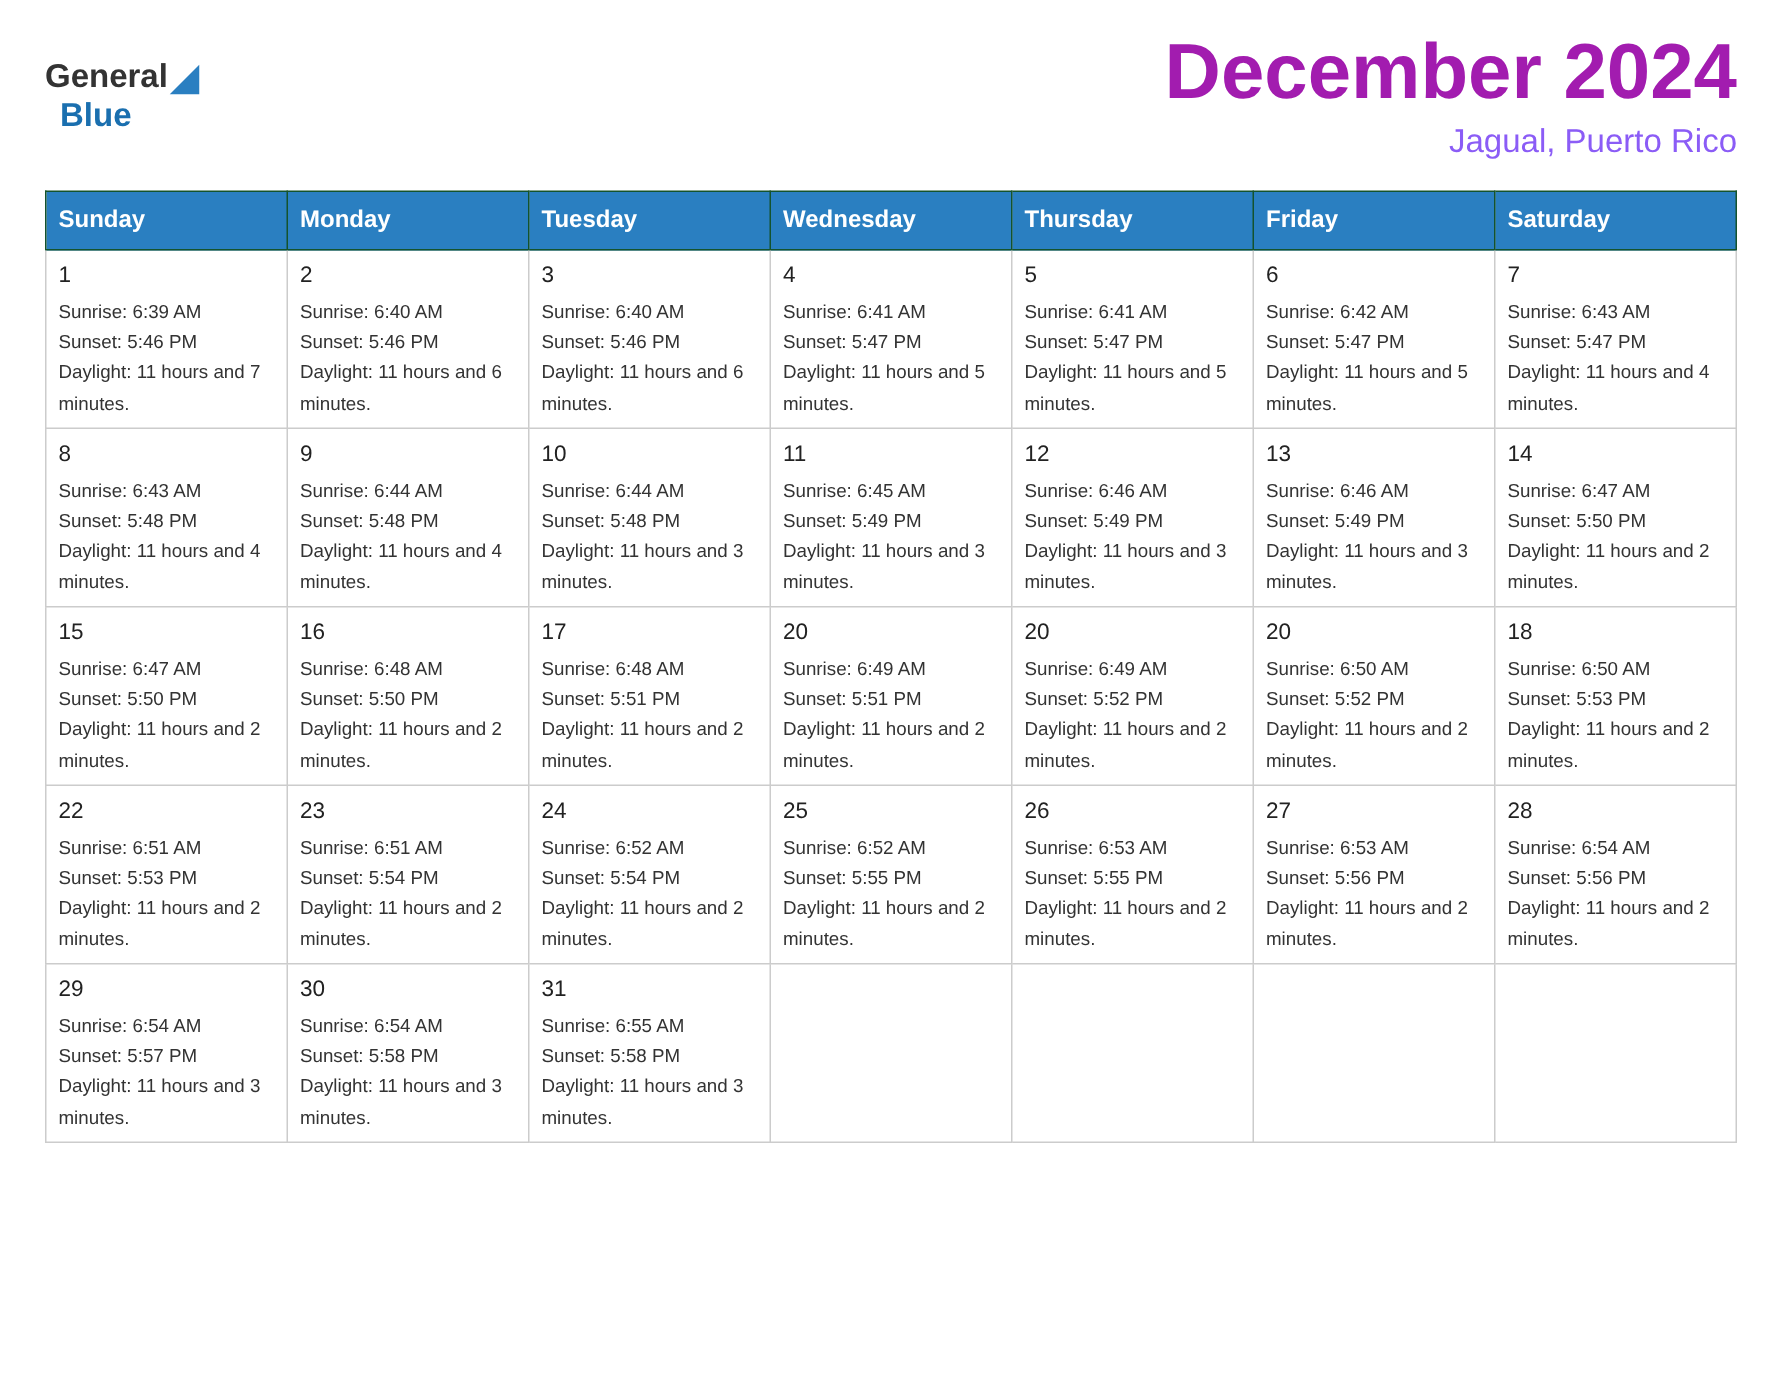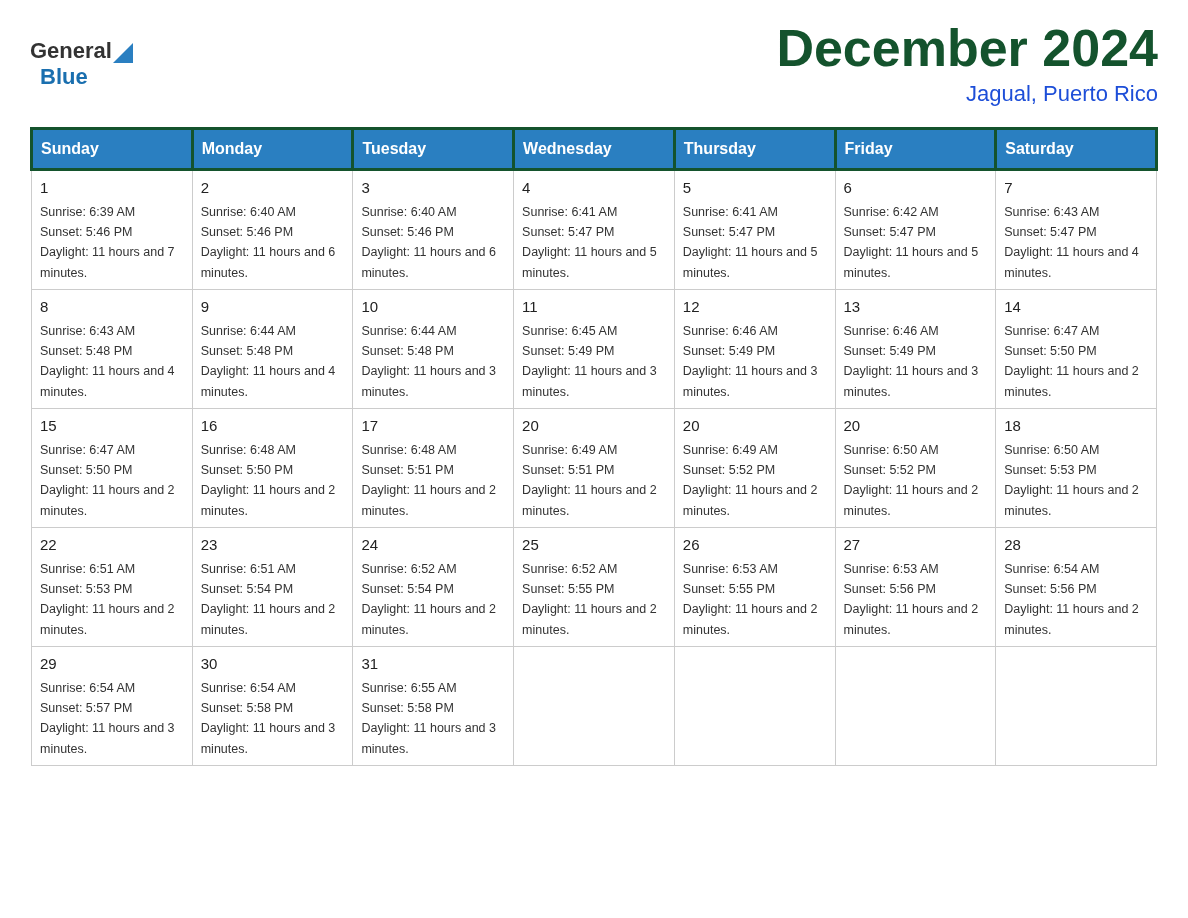--- a/index.html
+++ b/index.html
@@ -20,41 +20,41 @@
       display: flex;
       align-items: center;
       gap: 4px;
     }
     .title-block {
       text-align: right;
     }
     .calendar-title {
       font-size: 52px;
       font-weight: bold;
-      color: #14532d;
+      color: #a21caf;
       line-height: 1.1;
     }
     .calendar-subtitle {
       font-size: 22px;
-      color: #1d4ed8;
+      color: #8b5cf6;
       margin-top: 4px;
     }
     .calendar-table {
       width: 100%;
       border-collapse: collapse;
       border: 1px solid #aaa;
     }
     .calendar-table thead tr th {
       background-color: #2a7fc1;
       color: #fff;
       font-size: 16px;
       font-weight: bold;
       padding: 10px 8px;
       text-align: left;
-      border: 3px solid #14532d;
+      border: 1px solid #14532d;
     }
     .calendar-table tbody tr td {
       vertical-align: top;
       padding: 6px 8px;
       border: 1px solid #ccc;
       width: 14.28%;
       min-height: 90px;
       font-size: 13px;
       color: #333;
       line-height: 1.5;

